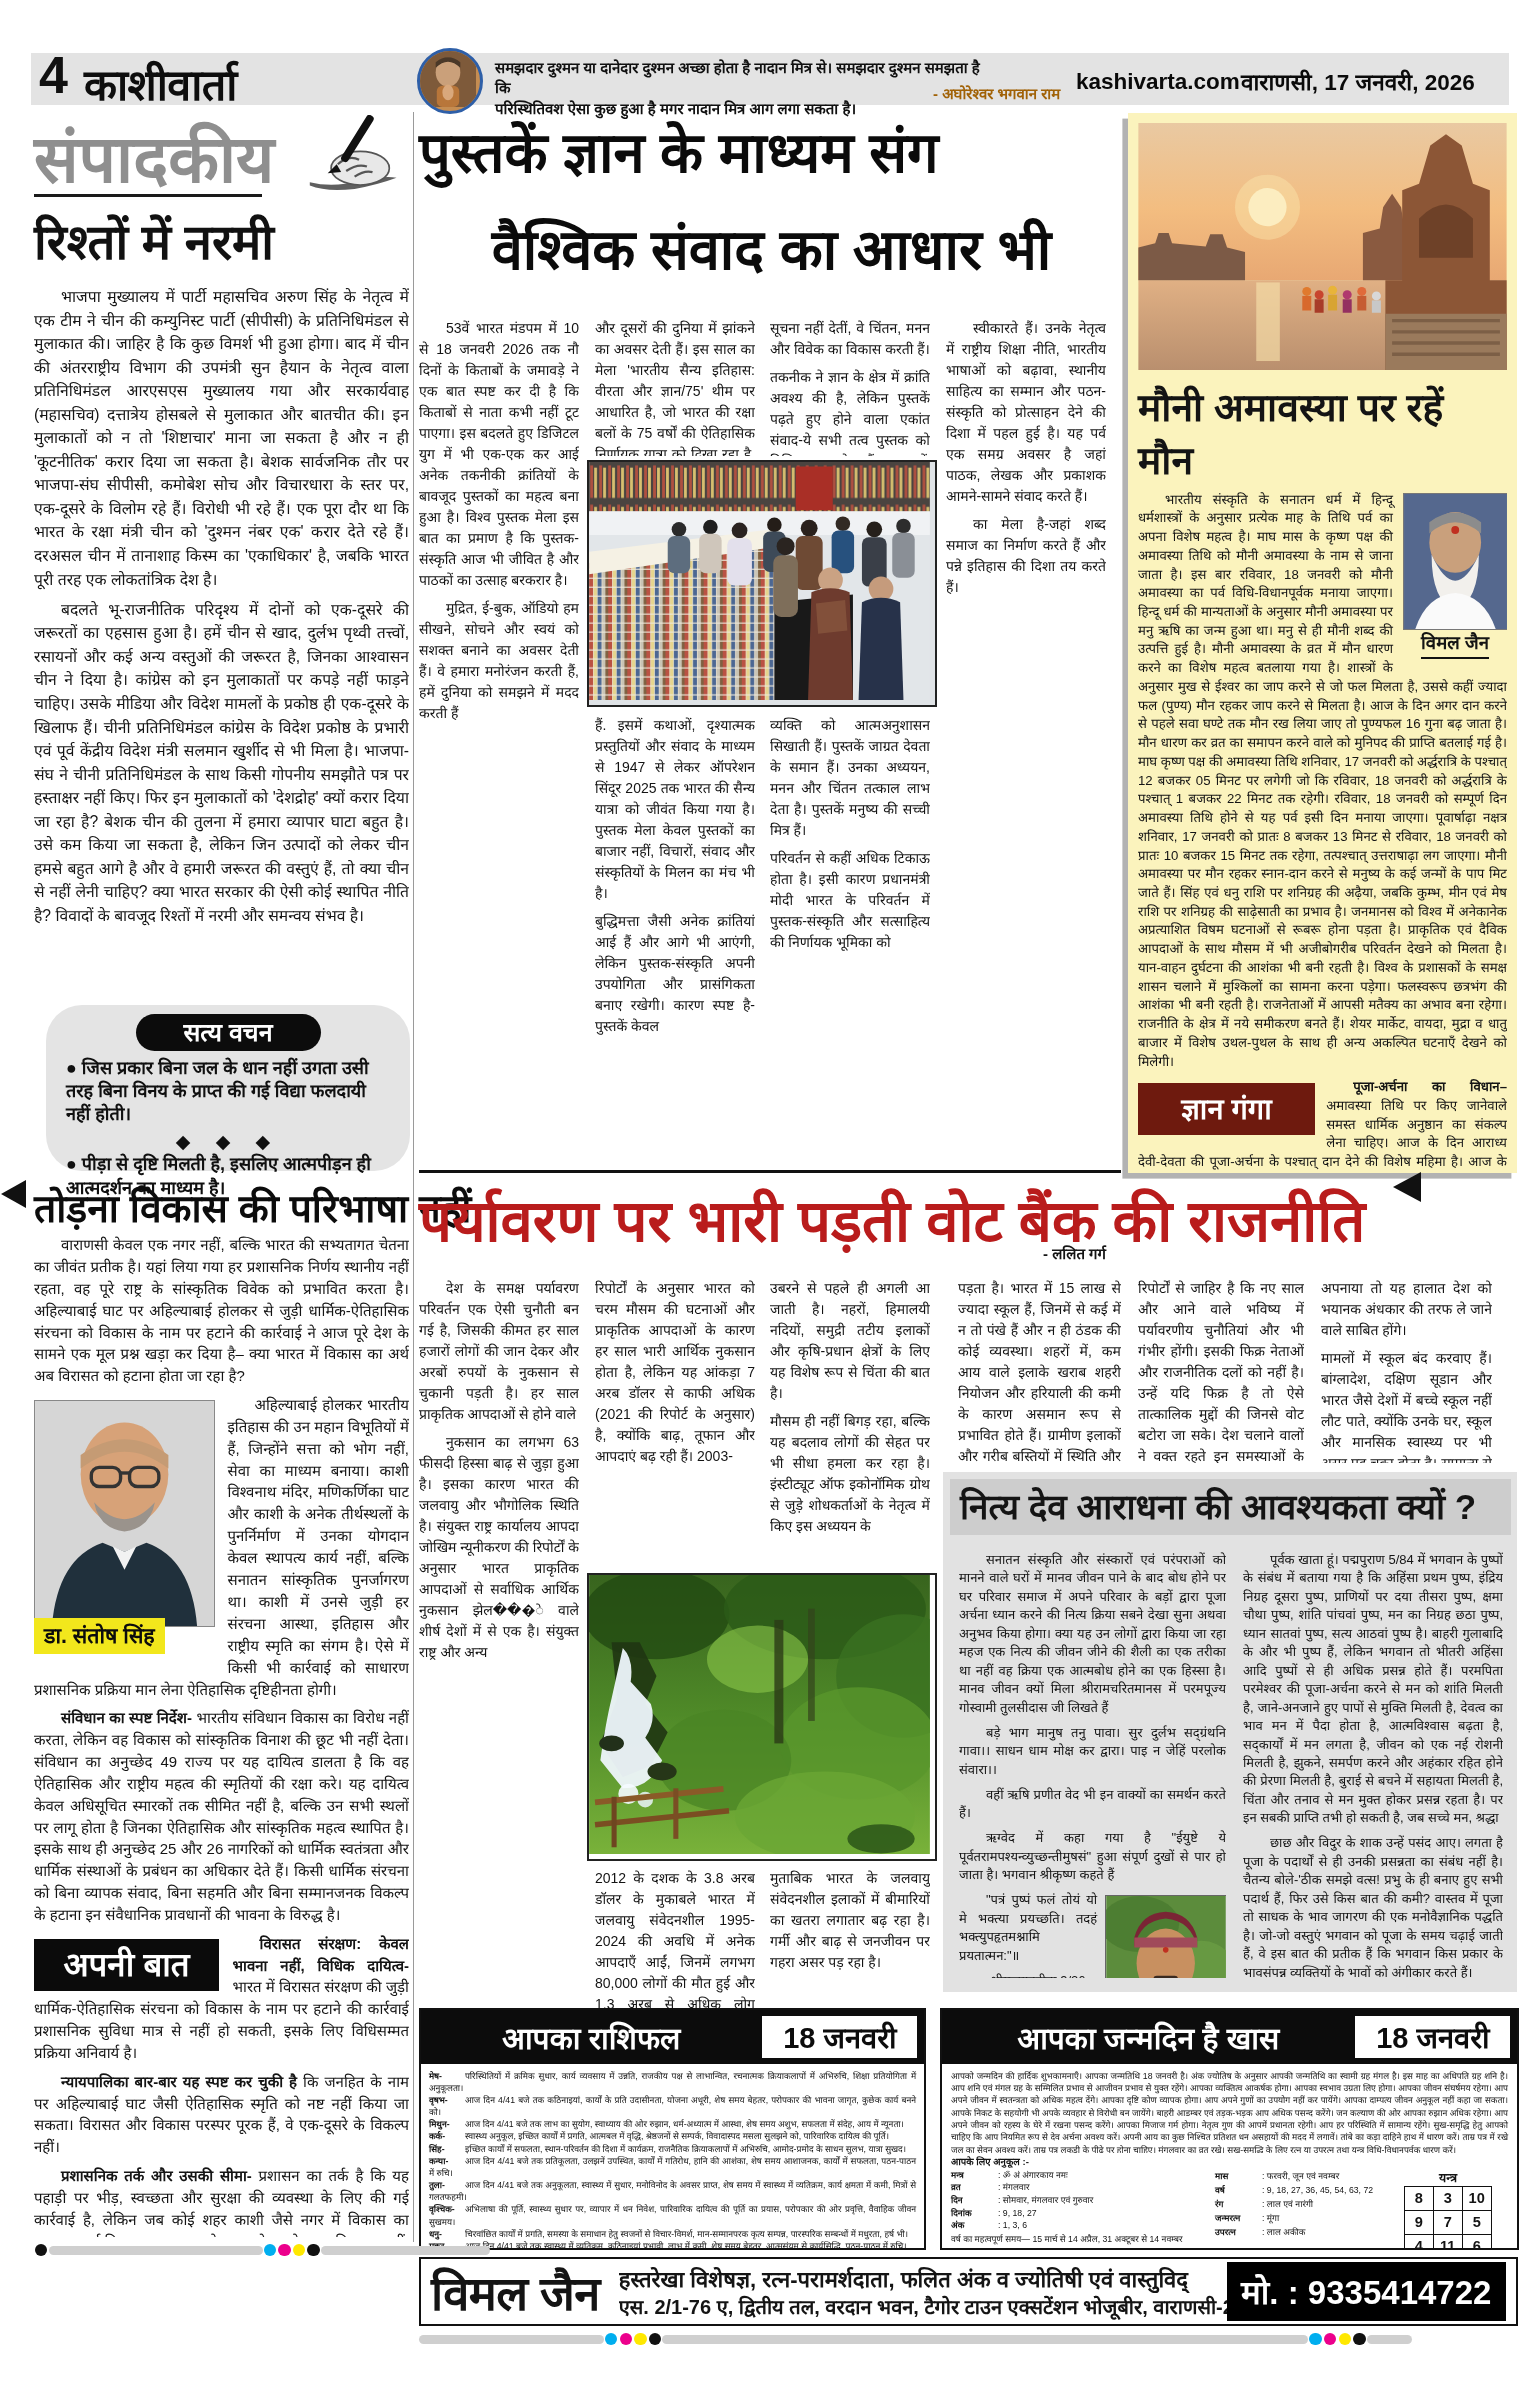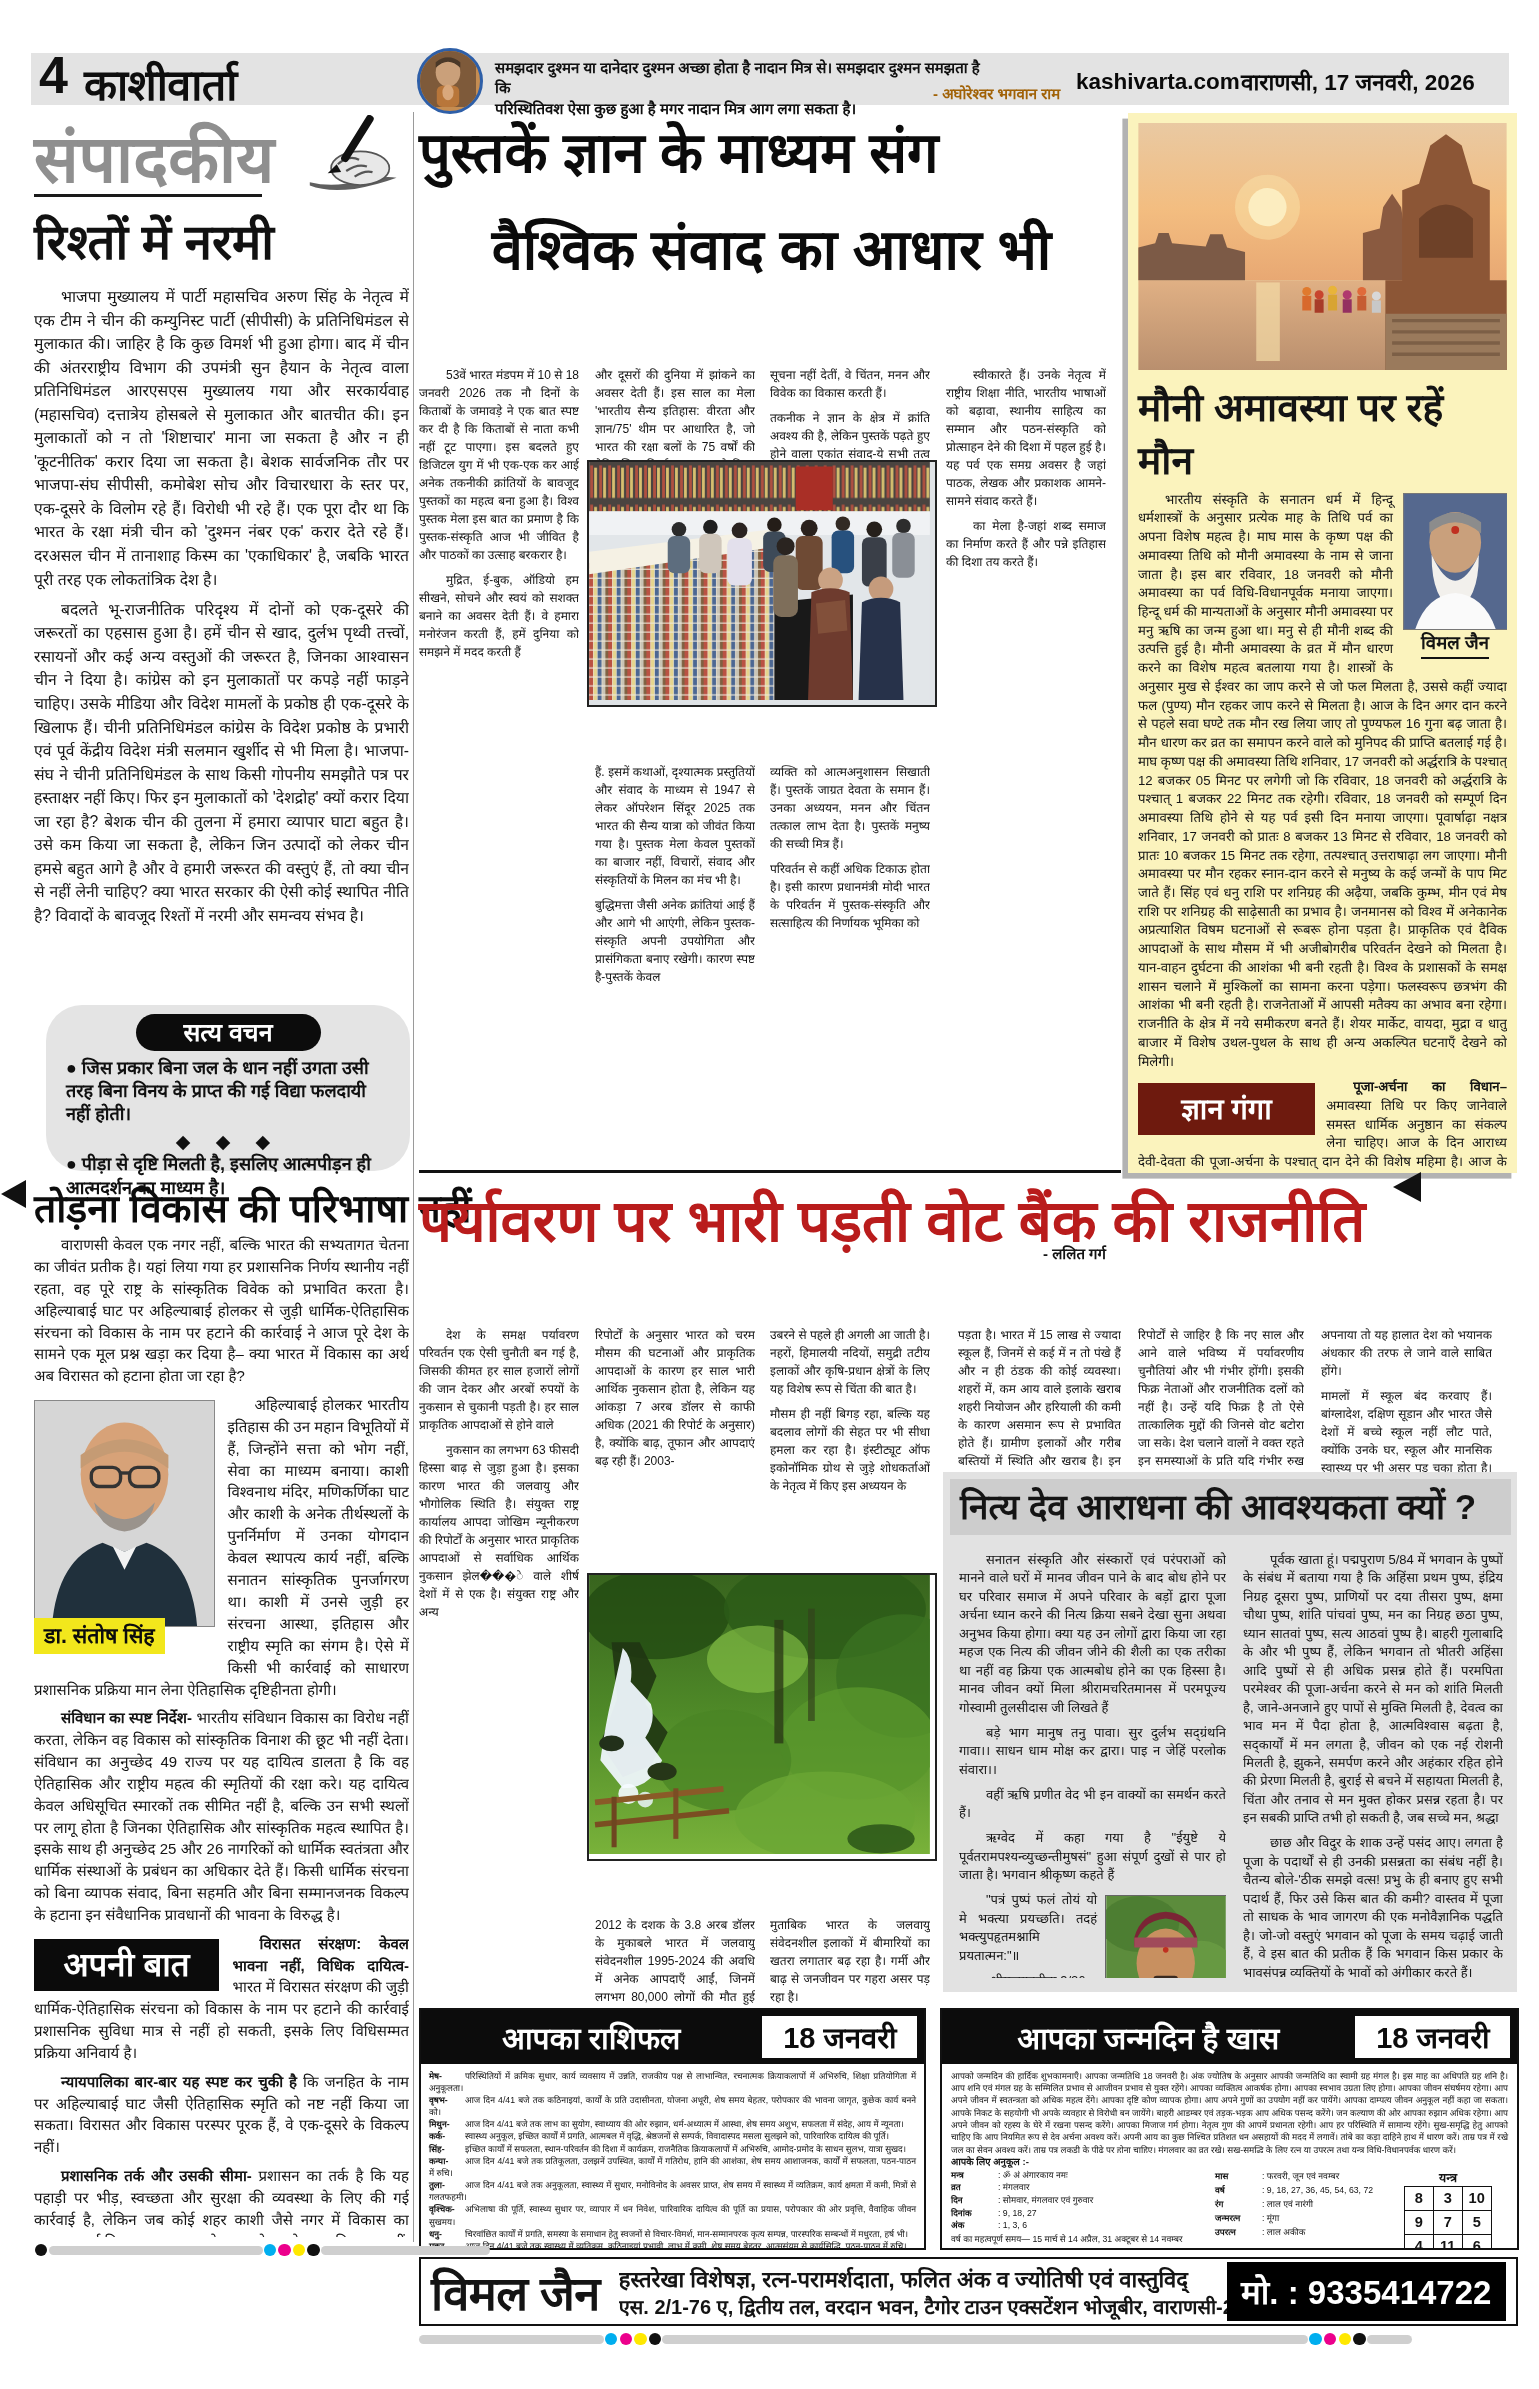--- a/index.html
+++ b/index.html
@@ -34,21 +34,21 @@
   .todna-head{left:34px;top:1180px;width:388px;font-size:39px;font-weight:bold;color:#0c0c0c;white-space:nowrap;}
   .todna-flow{left:34px;top:1234px;width:375px;height:1003px;font-size:15px;line-height:1.46;}
   .fig-santosh{float:left;width:180px;margin:5.6px 13.5px 3.4px 0;}
   .fig-santosh svg{display:block;border:0.6px solid #888;}
   .cap-yellow{display:inline-block;background:#f2e71c;color:#0c0c0c;font-size:21.4px;font-weight:bold;padding:2.2px 10px;margin-top:-10px;}
   .apni-baat{float:left;width:185px;height:52px;background:#0b0b0b;color:#fff;font-size:33px;font-weight:bold;
              text-align:center;line-height:52px;margin:6.7px 13.5px 4.5px 0;}
   
   .books-h1{left:419px;top:112px;width:705px;font-size:56px;font-weight:bold;color:#0b0b0b;white-space:nowrap;}
   .books-h2{left:419px;top:209px;width:705px;font-size:56px;font-weight:bold;color:#0b0b0b;white-space:nowrap;text-align:center;}
-  .ncol{font-size:12px;line-height:1.5;margin-top:48px;}
+  .ncol{font-size:14px;line-height:1.5;}
   .c-1{left:419px;top:318px;width:160px;height:955px;}
   .c-2a{left:595px;top:318px;width:160px;height:138px;}
   .c-3a{left:770px;top:318px;width:160px;height:138px;}
   .bookfair{left:587px;top:460px;width:346px;height:243px;border:2.2px solid #222;background:#dfe3e6;}
   .c-2b{left:595px;top:715px;width:160px;height:558px;}
   .c-3b{left:770px;top:715px;width:160px;height:558px;}
   .c-4{left:946px;top:318px;width:160px;height:922px;}
   .books-by{left:946px;top:1243px;width:160px;font-size:15px;font-weight:bold;text-align:right;}
   
   .mauni-box{left:1128px;top:113px;width:389px;height:1060px;background:#fbf3bd;box-shadow:-5.6px 5.6px 0 #b2b2b2;

